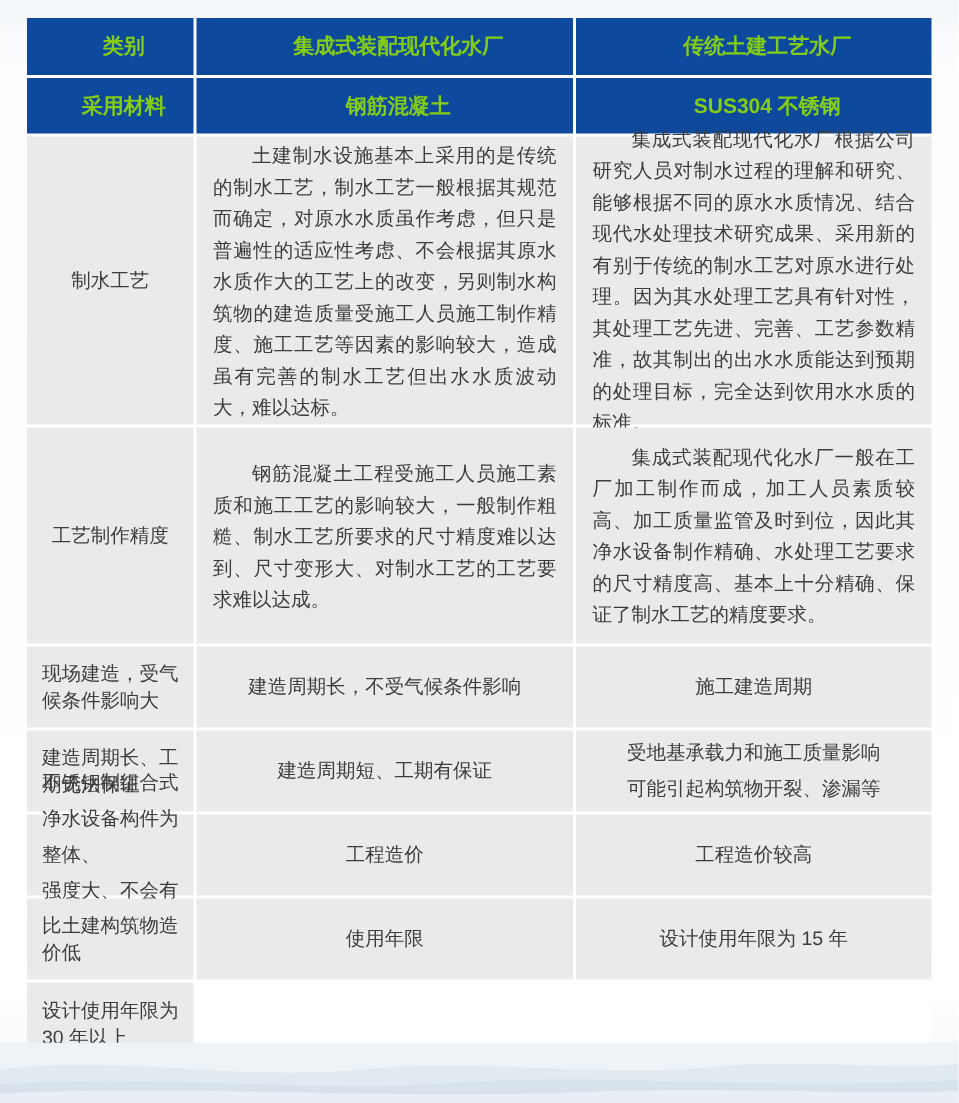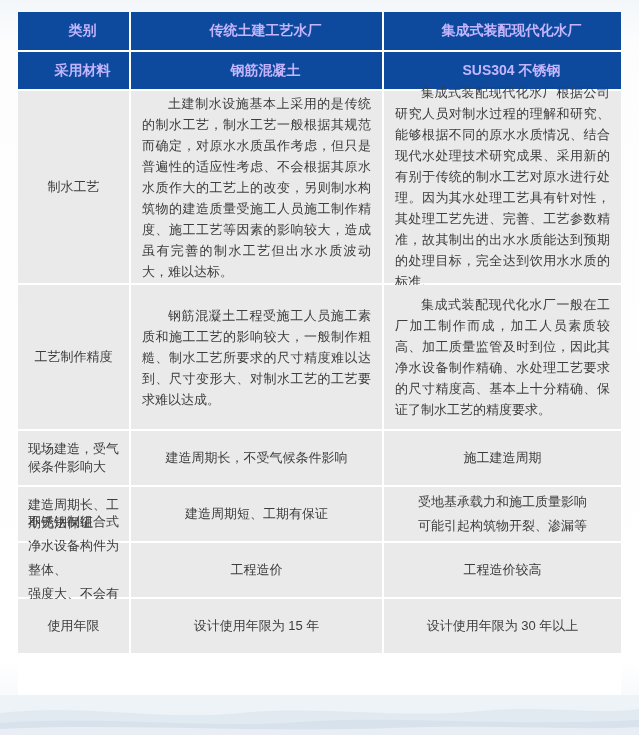--- a/index.html
+++ b/index.html
@@ -18,21 +18,21 @@
     width: 603px;
     display: grid;
     grid-template-columns: 111px 251px 237px;
     grid-template-rows: 38px 37px 192px 144px 54px 54px 54px 54px 55px;
     gap: 2px;
     background: #ffffff;
   }
   .cell { background: #eaeaea; color: #3d3d3d; font-size: 13px; }
   .head {
     background: #0d4a9e;
-    color: #c4b5fd;
+    color: #84cc16;
     font-weight: bold;
     font-size: 14px;
     display: flex; align-items: center; justify-content: center;
     text-align: center;
     padding-left: 18px;
   }
   .label {
     display: flex; align-items: center; justify-content: center;
     text-align: center;
     font-size: 13px;
@@ -64,22 +64,22 @@
   .water svg { display: block; width: 639px; height: 40px; }
 </style>
 </head>
 <body>
 
 <div class="page">
 
   <div class="tbl">
 
     <div class="cell head">类别</div>
+    <div class="cell head">集成式装配现代化水厂</div>
     <div class="cell head">传统土建工艺水厂</div>
-    <div class="cell head">集成式装配现代化水厂</div>
 
     <div class="cell head">采用材料</div>
     <div class="cell head">钢筋混凝土</div>
     <div class="cell head">SUS304 不锈钢</div>
 
     <div class="cell label">制水工艺</div>
     <div class="cell para">
       <div class="ptext">土建制水设施基本上采用的是传统的制水工艺，制水工艺一般根据其规范而确定，对原水水质虽作考虑，但只是普遍性的适应性考虑、不会根据其原水水质作大的工艺上的改变，另则制水构筑物的建造质量受施工人员施工制作精度、施工工艺等因素的影响较大，造成虽有完善的制水工艺但出水水质波动大，难以达标。</div>
     </div>
     <div class="cell para">
@@ -101,20 +101,21 @@
     <div class="cell center">建造周期长、工期无法保证</div>
     <div class="cell center">建造周期短、工期有保证</div>
 
     <div class="cell center pre">受地基承载力和施工质量影响
 可能引起构筑物开裂、渗漏等</div>
     <div class="cell center pre">不锈钢制组合式净水设备构件为整体、
 强度大、不会有质量问题</div>
 
     <div class="cell label">工程造价</div>
     <div class="cell center">工程造价较高</div>
+    <div class="cell center">比土建构筑物造价低</div>
 
     <div class="cell label">使用年限</div>
     <div class="cell center">设计使用年限为 15 年</div>
     <div class="cell center">设计使用年限为 30 年以上</div>
 
   </div>
 
   <div class="water">
     <svg viewBox="0 0 639 40" xmlns="http://www.w3.org/2000/svg">
       <rect x="0" y="0" width="639" height="40" fill="#eef3f7"></rect>

